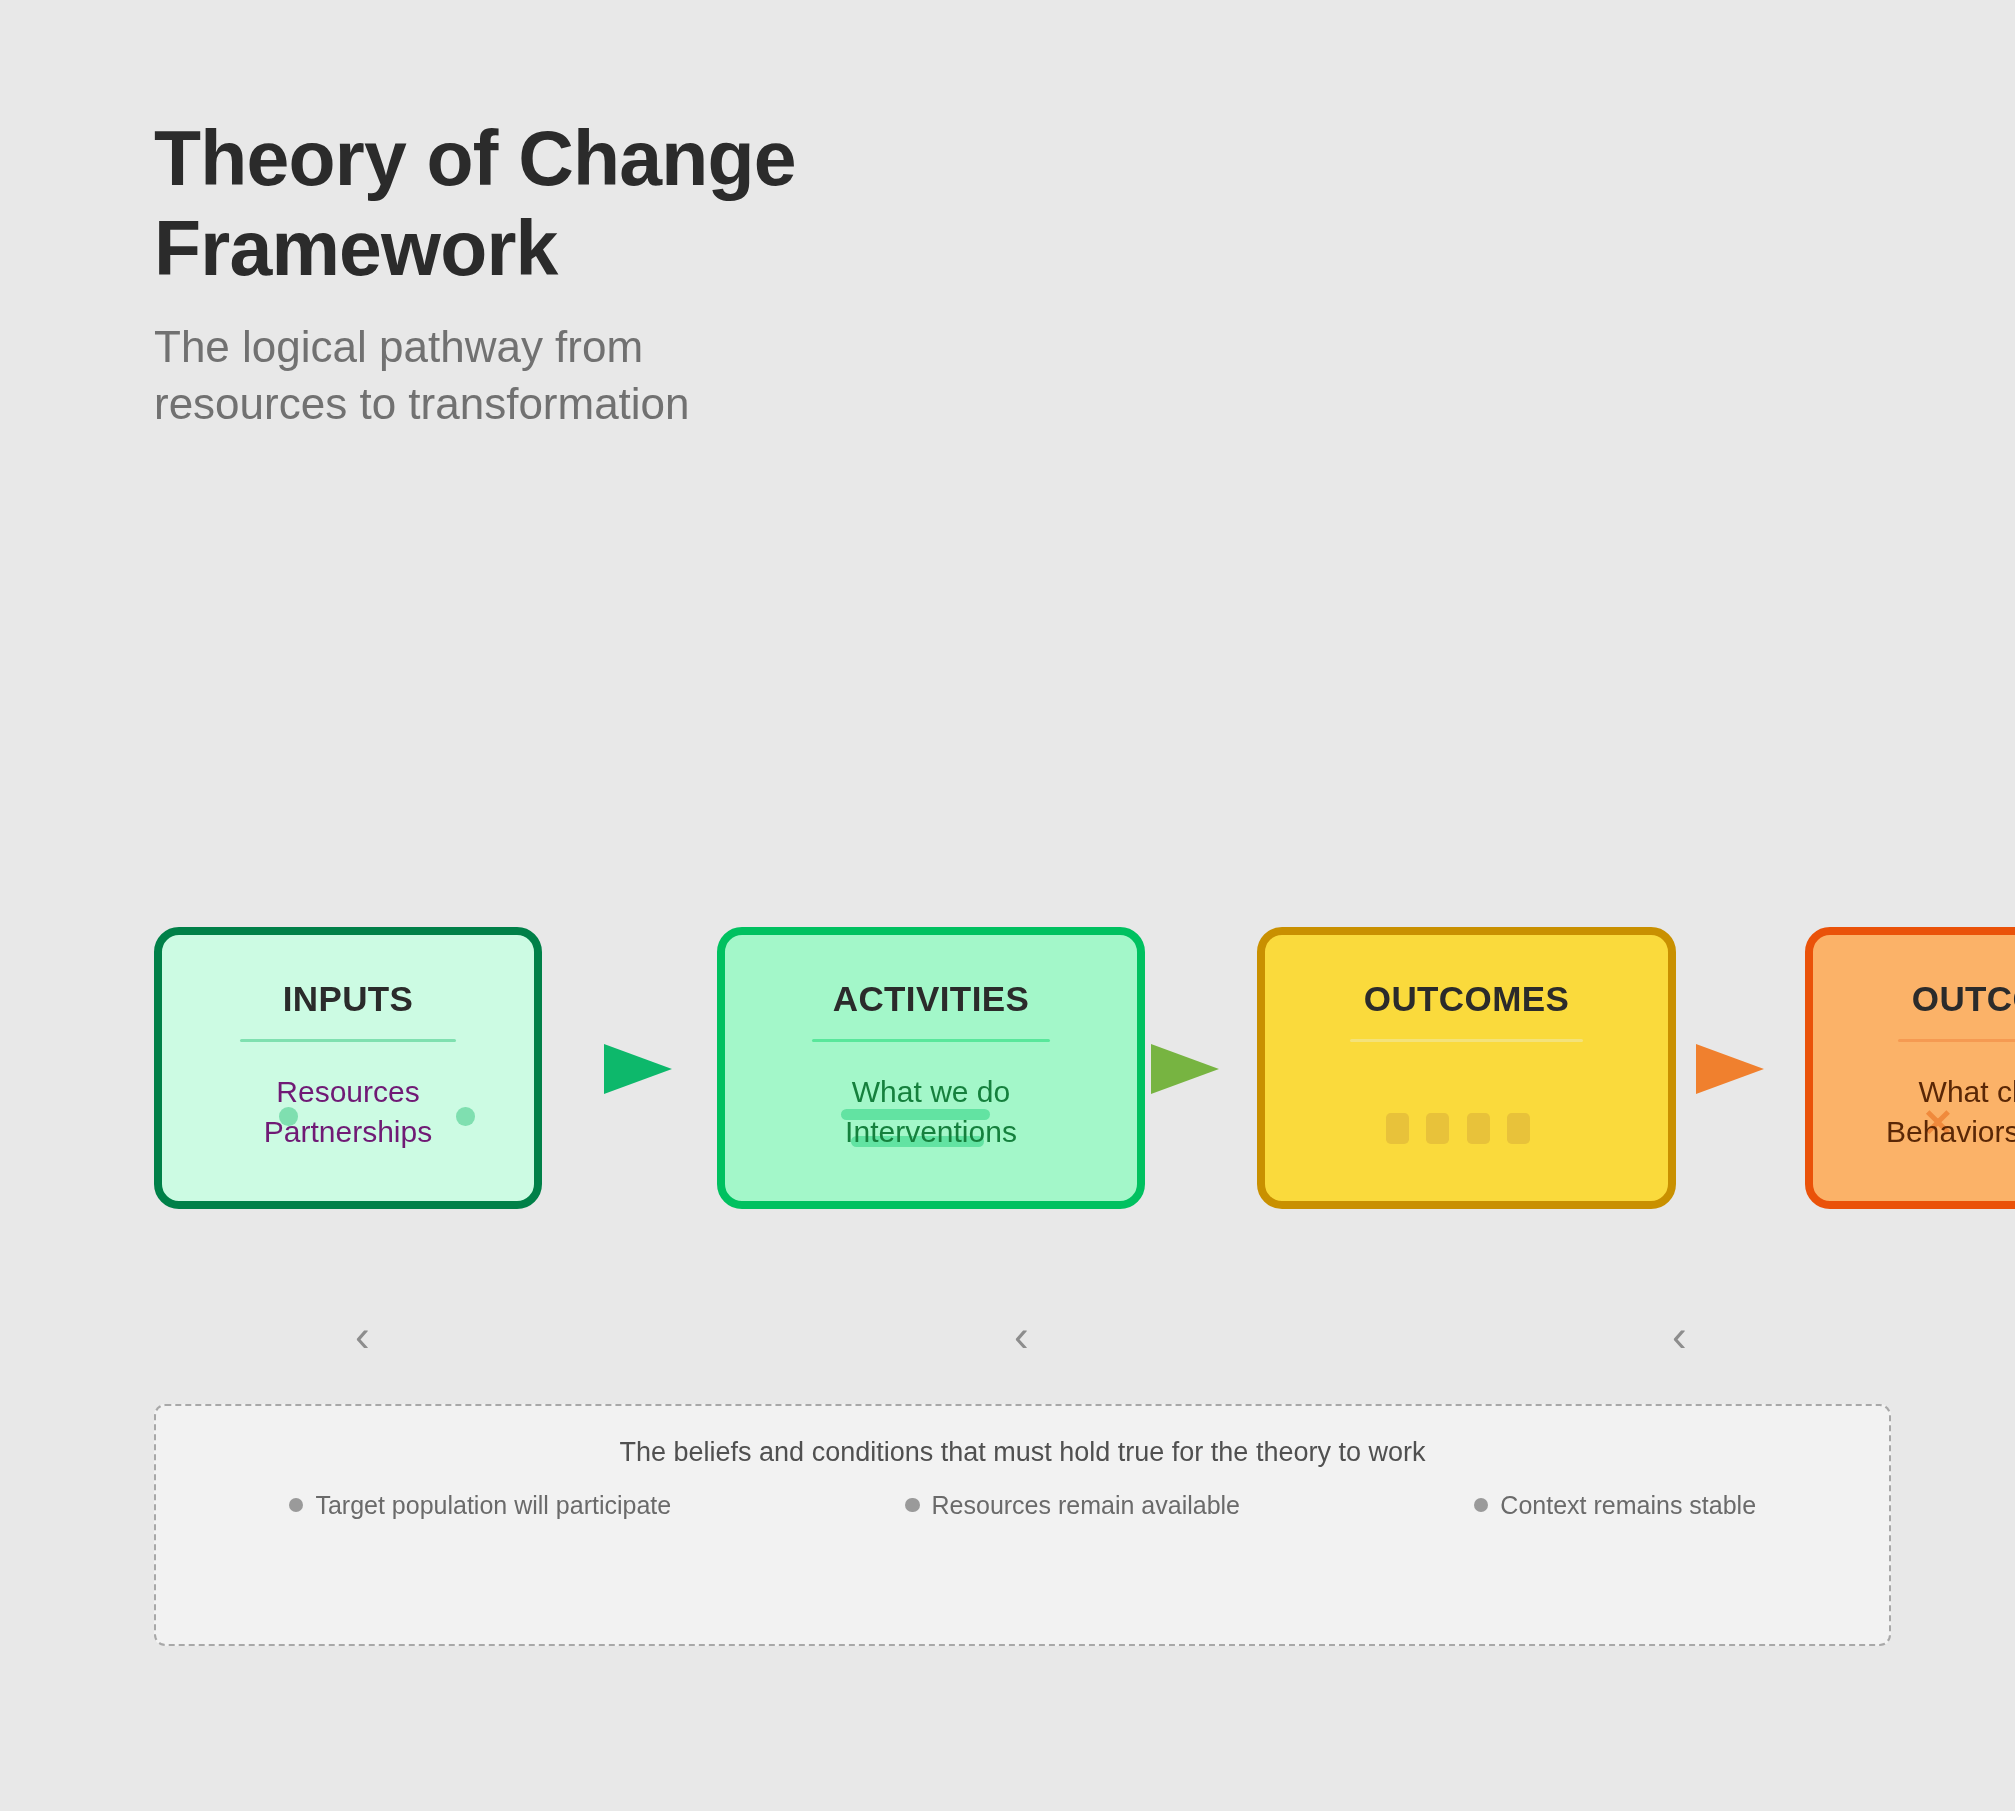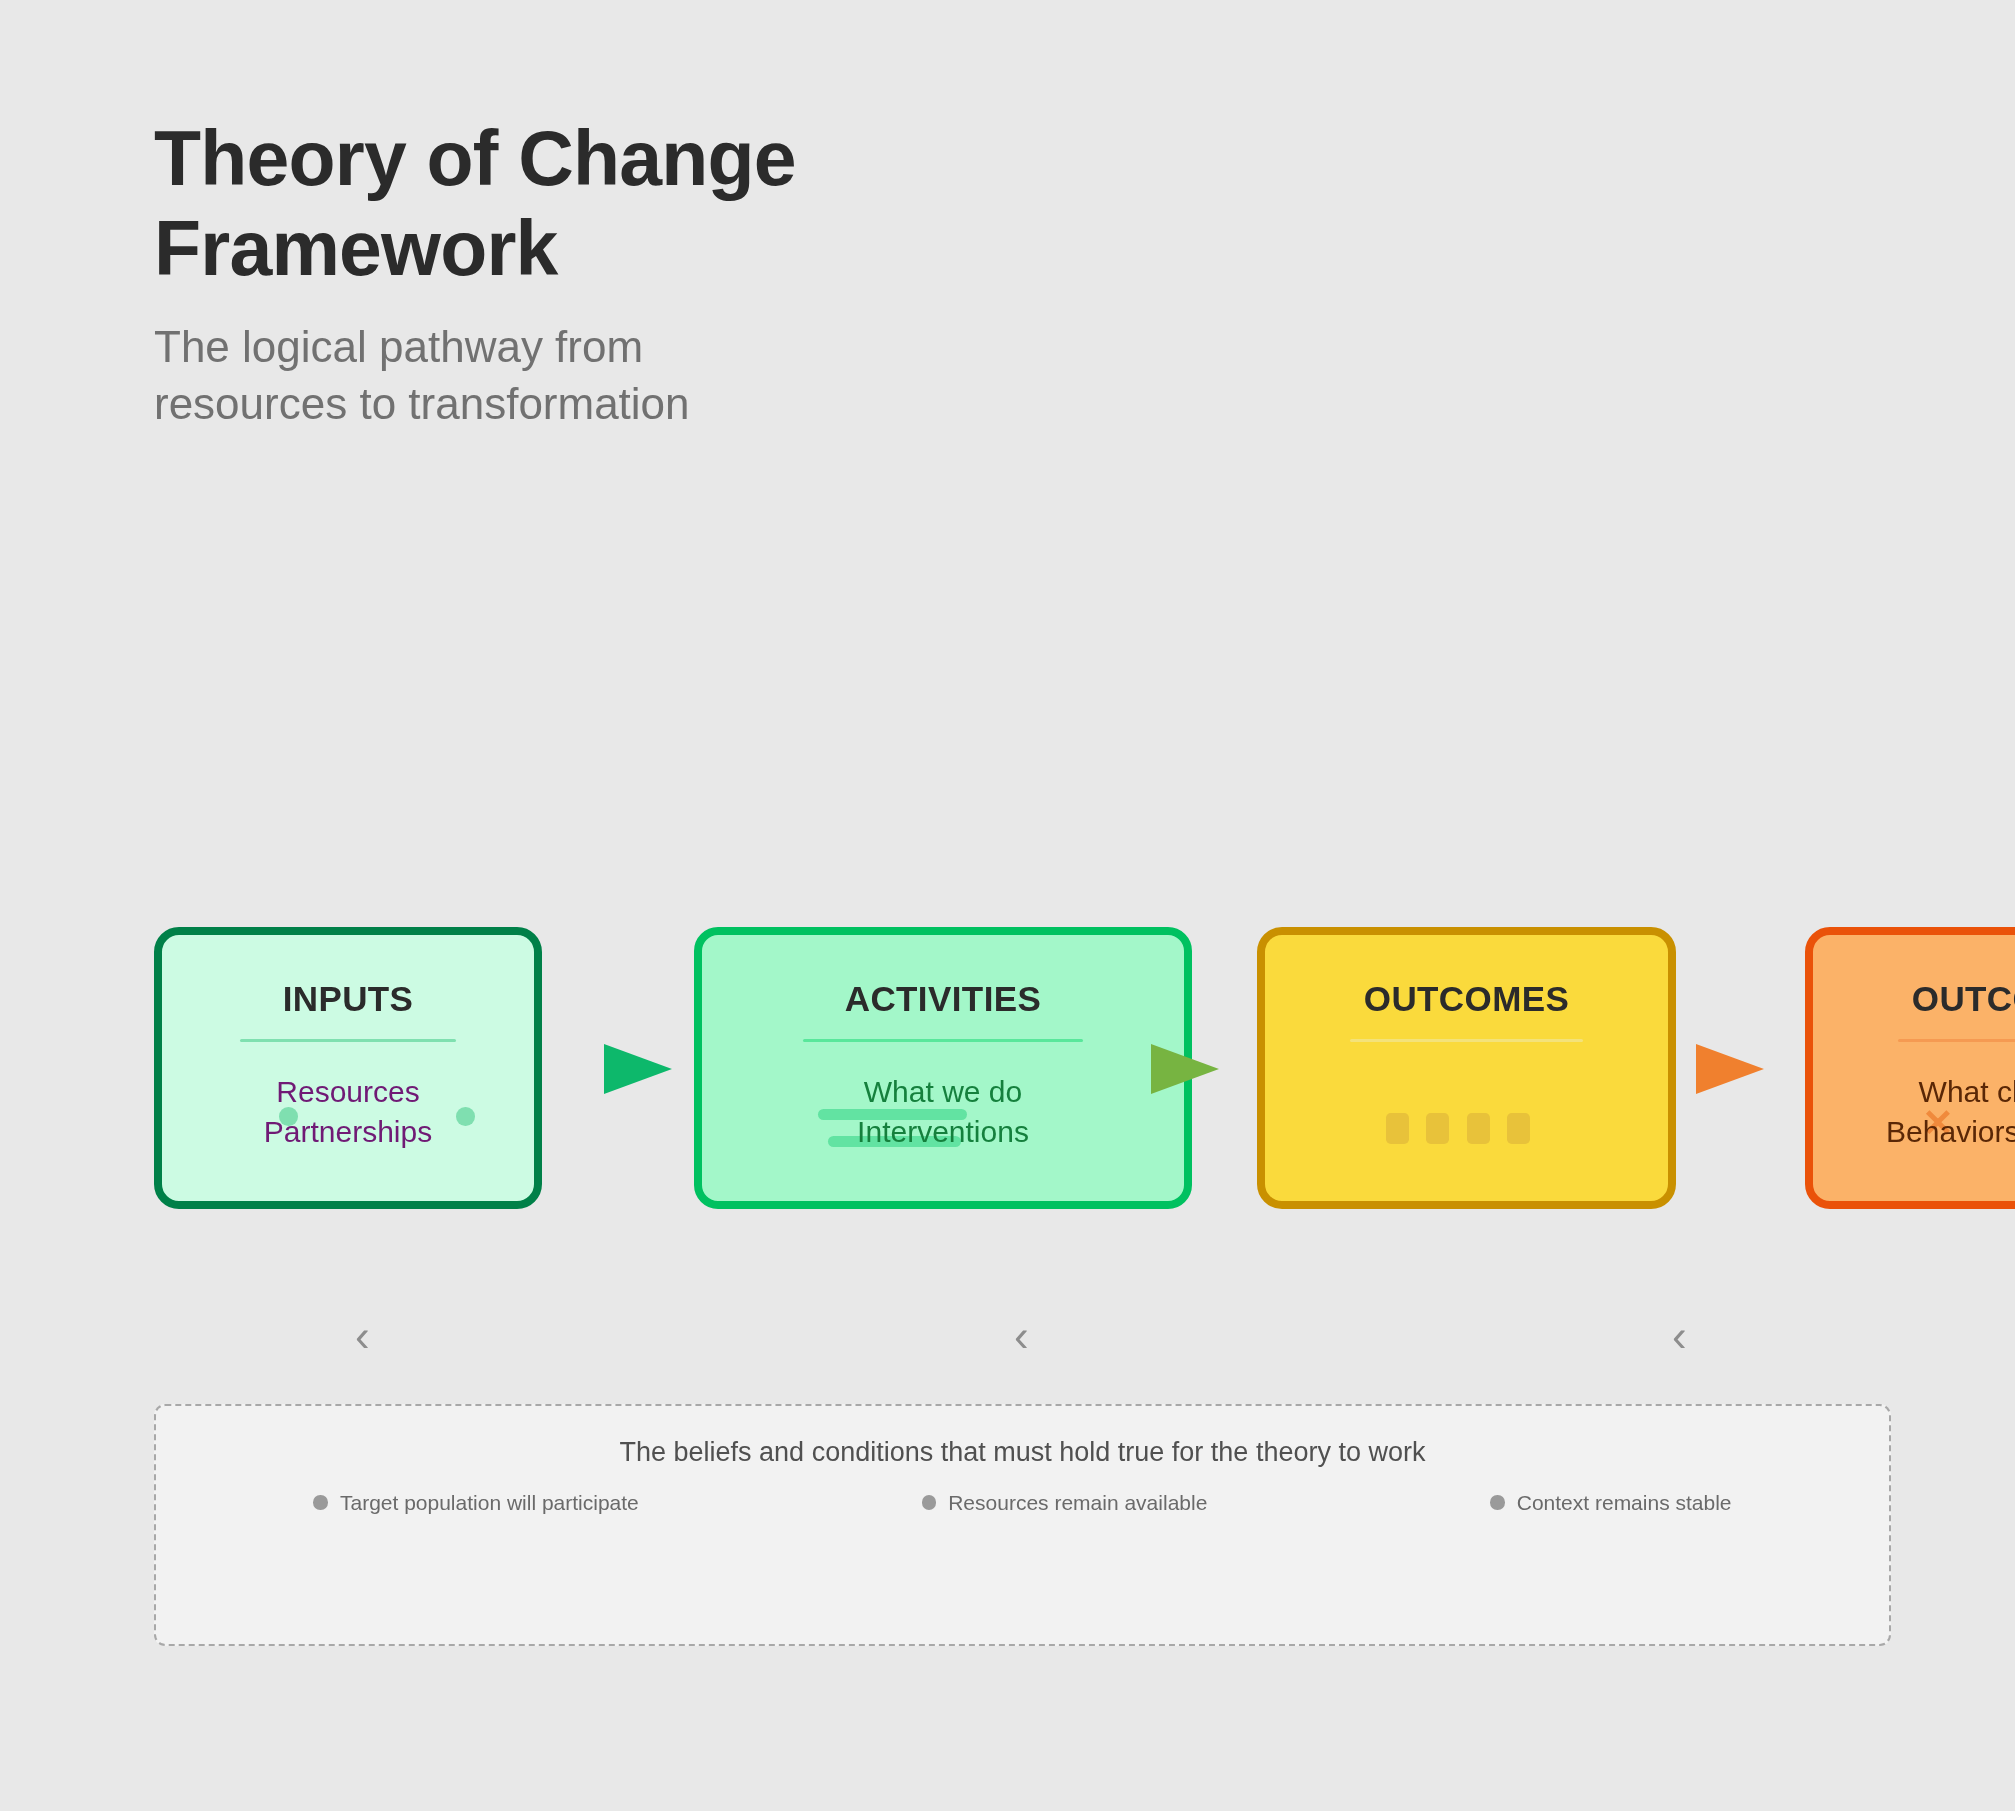--- a/index.html
+++ b/index.html
@@ -129,21 +129,21 @@
     gap: 12px;
   }
   .assumption-bullet {
     width: 14.5px;
     height: 14.5px;
     border-radius: 50%;
     background: #9a9a9a;
     flex: none;
   }
   .assumption-label {
-    font-size: 21px;
+    font-size: 25px;
     color: #6a6a6a;
     white-space: nowrap;
   }
 </style>
 </head>
 <body style="background: rgb(232, 232, 232);">
 
 <div id="header">
   <div id="page-title">Theory of Change
 Framework</div>
@@ -155,21 +155,21 @@
   <span class="deco" style="left:117px; top:172px; width:18.5px; height:18.5px; border-radius:50%; background:#7fdfb0;"></span>
   <span class="deco" style="left:294px; top:172px; width:18.5px; height:18.5px; border-radius:50%; background:#7fdfb0;"></span>
   <div class="stage-title">INPUTS</div>
   <div class="stage-rule" style="background: rgb(127, 224, 176);"></div>
   <div class="stage-desc" style="color: #701a75;">Resources
 Partnerships</div>
 </div>
 
 <div class="arrow" style="left:604px; top:1044px; border-left:68px solid #0db86b;"></div>
 
-<div class="stage" id="stage-activities" style="left: 694px; top: 927px; width: 498px; height: 282px; border-color: rgb(0, 193, 96); background: rgb(163, 247, 201); border-radius: 24px;">
+<div class="stage" id="stage-activities" style="left: 717px; top: 927px; width: 428px; height: 282px; border-color: rgb(0, 193, 96); background: rgb(163, 247, 201);">
   <span class="deco" style="left:116px; top:174px; width:149px; height:10.5px; border-radius:5.6px; background:#62e3a2;"></span>
   <span class="deco" style="left:126px; top:201px; width:133px; height:10.5px; border-radius:5.6px; background:#62e3a2;"></span>
   <div class="stage-title">ACTIVITIES</div>
   <div class="stage-rule" style="background: rgb(89, 231, 155);"></div>
   <div class="stage-desc" style="color: #15803d;">What we do
 Interventions</div>
 </div>
 
 <div class="arrow" style="left:1151px; top:1044px; border-left:68px solid #77b441;"></div>
 

